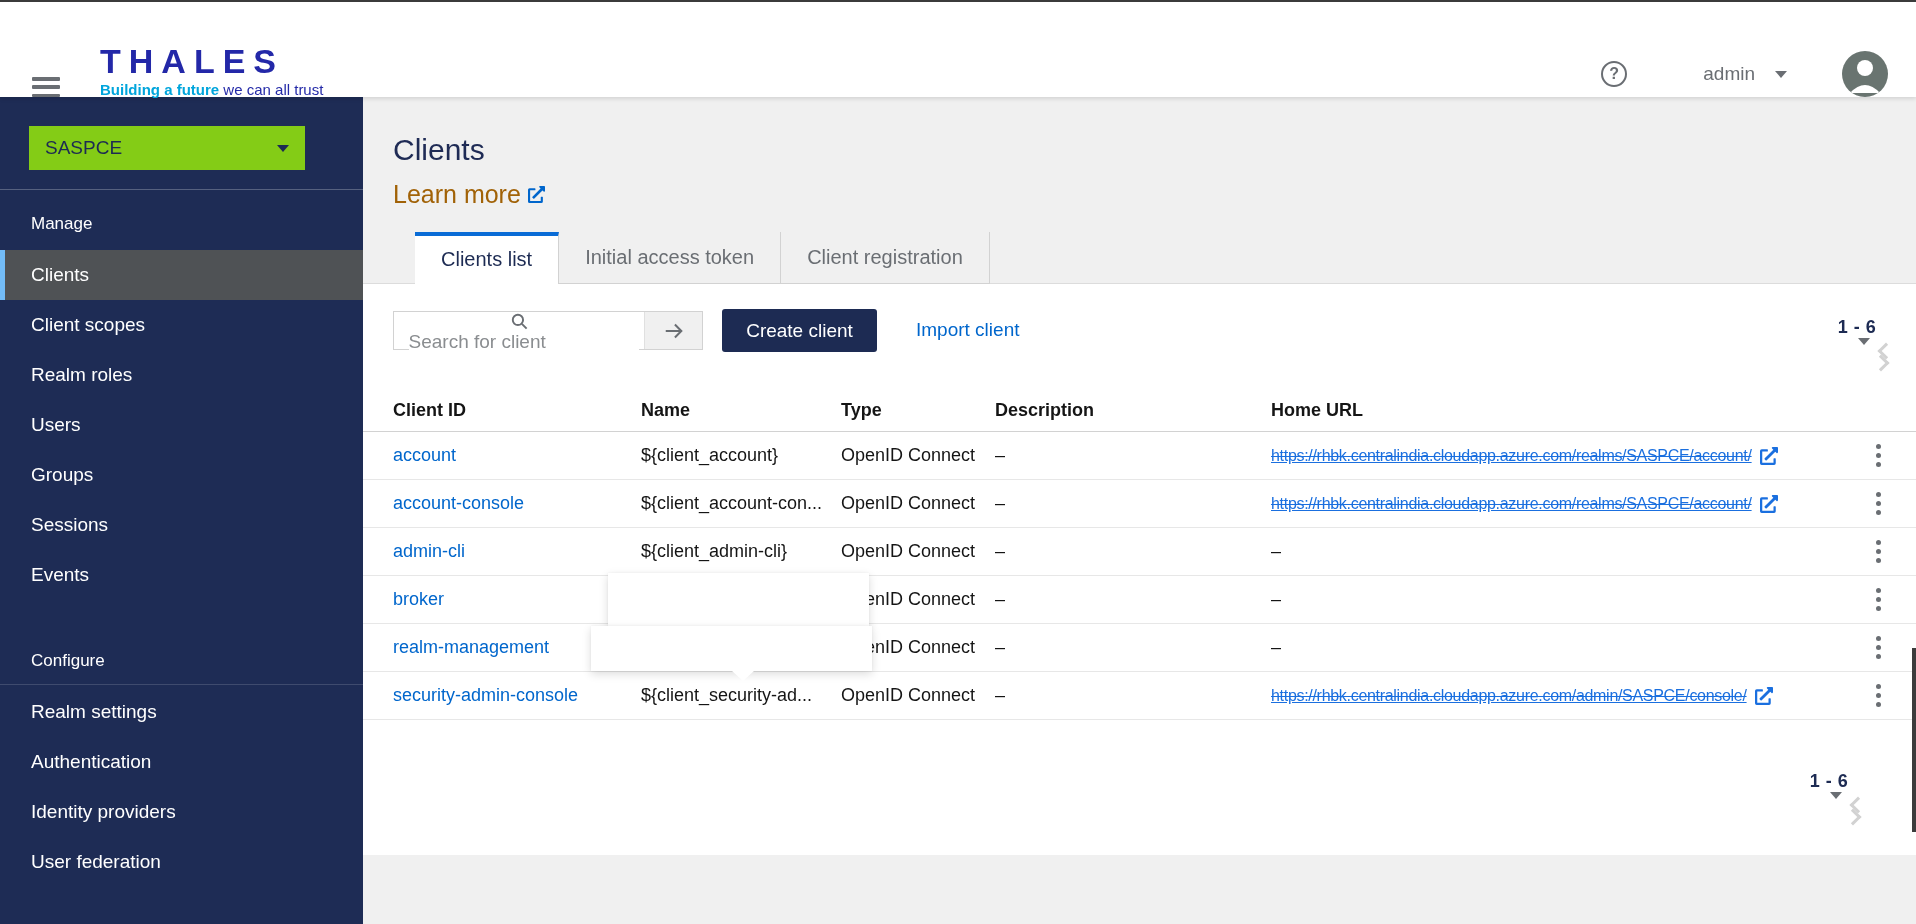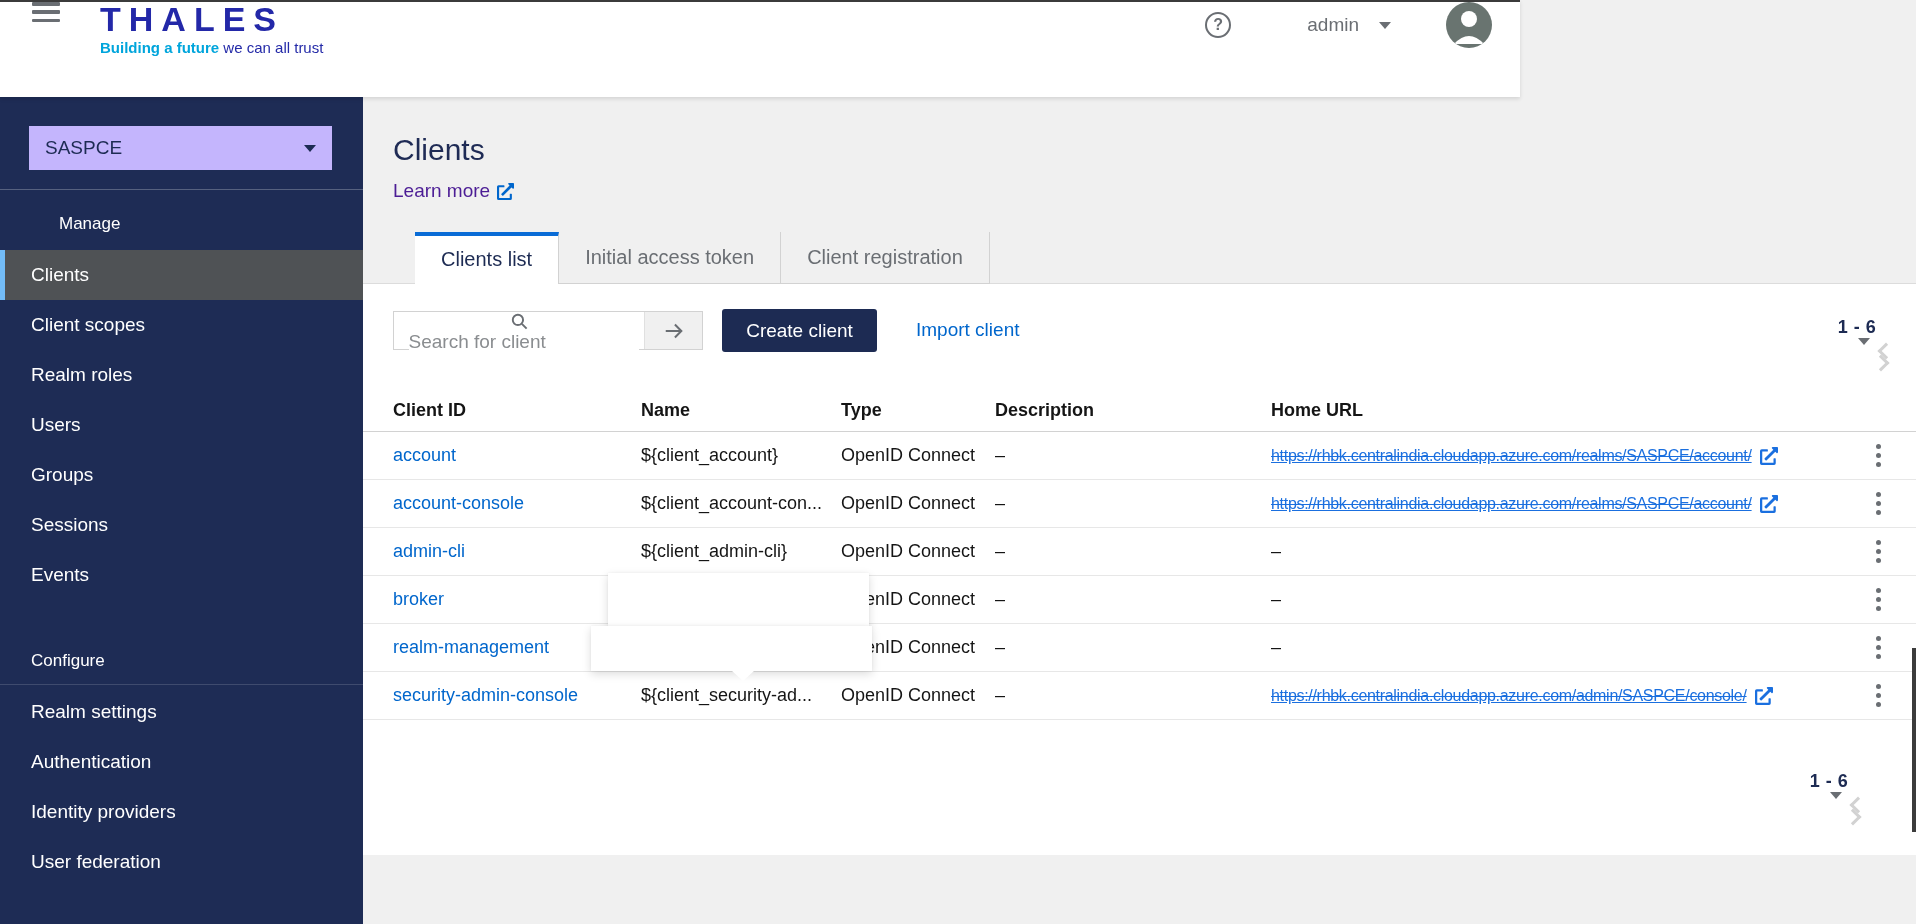--- a/index.html
+++ b/index.html
@@ -7,66 +7,66 @@
   body {
     position: relative;
     font-family: "Liberation Sans", sans-serif;
     background: #f0f0f0;
     overflow: hidden;
     color: #151515;
   }
 
   
   .app-header {
-    position: absolute; top:0; left:0; width:1520px; height:97px;
+    position: absolute; top:0; left:0; width:1916px; height:97px;
     background:#ffffff;
     border-top:2px solid #3b3b3b;
     box-shadow: 0 2px 4px rgba(0,0,0,0.12);
-    display:flex; align-items:flex-start;
+    display:flex; align-items:flex-end;
     z-index: 30;
   }
   .hamburger { margin-left:32px; width:28px; height:20px; display:flex; flex-direction:column; justify-content:space-between; cursor:pointer; }
   .hamburger i { display:block; height:3.5px; background:#6a6e73; border-radius:1px; }
   .brand { margin-left:40px; display:flex; flex-direction:column; line-height:1; }
   .brand-name { font-size:34px; font-weight:700; letter-spacing:8px; color:#2328a8; }
   .brand-tagline { font-size:15px; margin-top:4px; color:#242aa8; font-weight:500; white-space:nowrap; }
   .brand-tagline .accent { color:#00a5dc; font-weight:700; }
   .header-right { margin-left:auto; display:flex; align-items:center; }
   .help-icon { width:26px; height:26px; border:2px solid #6a6e73; border-radius:50%;
     color:#6a6e73; font-size:16px; font-weight:700; display:flex; align-items:center; justify-content:center; cursor:pointer; }
   .username { margin-left:76px; font-size:19px; color:#6a6e73; cursor:pointer; }
   .caret-down { display:inline-block; width:0; height:0; border-left:6px solid transparent; border-right:6px solid transparent; border-top:7px solid #6a6e73; }
   .user-caret { margin-left:20px; cursor:pointer; }
   .avatar { margin-left:55px; margin-right:28px; width:46px; height:46px; border-radius:50%; background:#697470; overflow:hidden; display:flex; align-items:center; justify-content:center; cursor:pointer; }
 
   
   .sidebar { position:absolute; top:97px; left:0; width:363px; height:827px; background:#1e2c55; z-index:20; }
   .realm-select {
-    position:absolute; left:29px; top:29px; width:303px; height:44px; background:#c4b5fd;
+    position:absolute; left:29px; top:29px; width:276px; height:44px; background:#84cc16;
     display:flex; align-items:center; padding:0 16px; cursor:pointer;
   }
   .realm-select .realm-name { font-size:19px; color:#1d2b53; }
   .realm-select .caret-down { margin-left:auto; border-top-color:#1d2b53; }
   .side-divider { position:absolute; left:0; width:363px; height:1px; background:rgba(255,255,255,0.25); }
   .side-divider.d1 { top:92px; }
   .side-divider.d2 { top:587px; background:rgba(255,255,255,0.15); }
   .side-section-label { position:absolute; left:31px; font-size:17px; color:#ffffff; }
-  .side-section-label.manage { top:117px;margin-left:28px; }
+  .side-section-label.manage { top:117px; }
   .side-section-label.configure { top:554px; }
   .side-list { position:absolute; left:0; width:363px; }
   .side-list.manage-list { top:153px; }
   .side-list.configure-list { top:590px; }
   .side-item { height:50px; line-height:50px; padding-left:31px; font-size:19px; color:#ffffff; cursor:pointer; }
   .side-item.active { background:#4f5255; border-left:5px solid #73bcf7; padding-left:26px; }
 
   
   .page-title { position:absolute; left:393px; top:133px; font-size:30px; font-weight:500; color:#1f2b55; z-index:5; }
   .page-desc-row { position:absolute; left:393px; top:180px; display:flex; align-items:center; gap:12px; z-index:5; }
   .page-desc { font-size:19px; color:#1f2b55; }
-  .learn-more { display:flex; align-items:center; gap:7px; font-size:19px; color:#4c1d95; cursor:pointer; text-decoration:none; }
+  .learn-more { display:flex; align-items:center; gap:7px; font-size:25px; color:#a16207; cursor:pointer; text-decoration:none; }
   .ext-icon { width:17px; height:17px; color:#0066cc; }
   .ext-icon svg { width:100%; height:100%; display:block; }
 
   
   .tab-bar { position:absolute; left:415px; top:232px; height:52px; display:flex; z-index:4; }
   .tab { padding:0 26px; line-height:50px; font-size:20px; color:#6a6e73; background:transparent;
          border-right:1px solid #d2d2d2; border-bottom:1px solid #d2d2d2; cursor:pointer; white-space:nowrap; }
   .tab.active { background:#ffffff; color:#1d2b53; border-top:4px solid #0a6cd6; border-bottom:none; line-height:46px; }
   .under-tab-divider { position:absolute; left:363px; top:283px; width:1553px; height:1px; background:#dcdcdc; z-index:1; }
 

